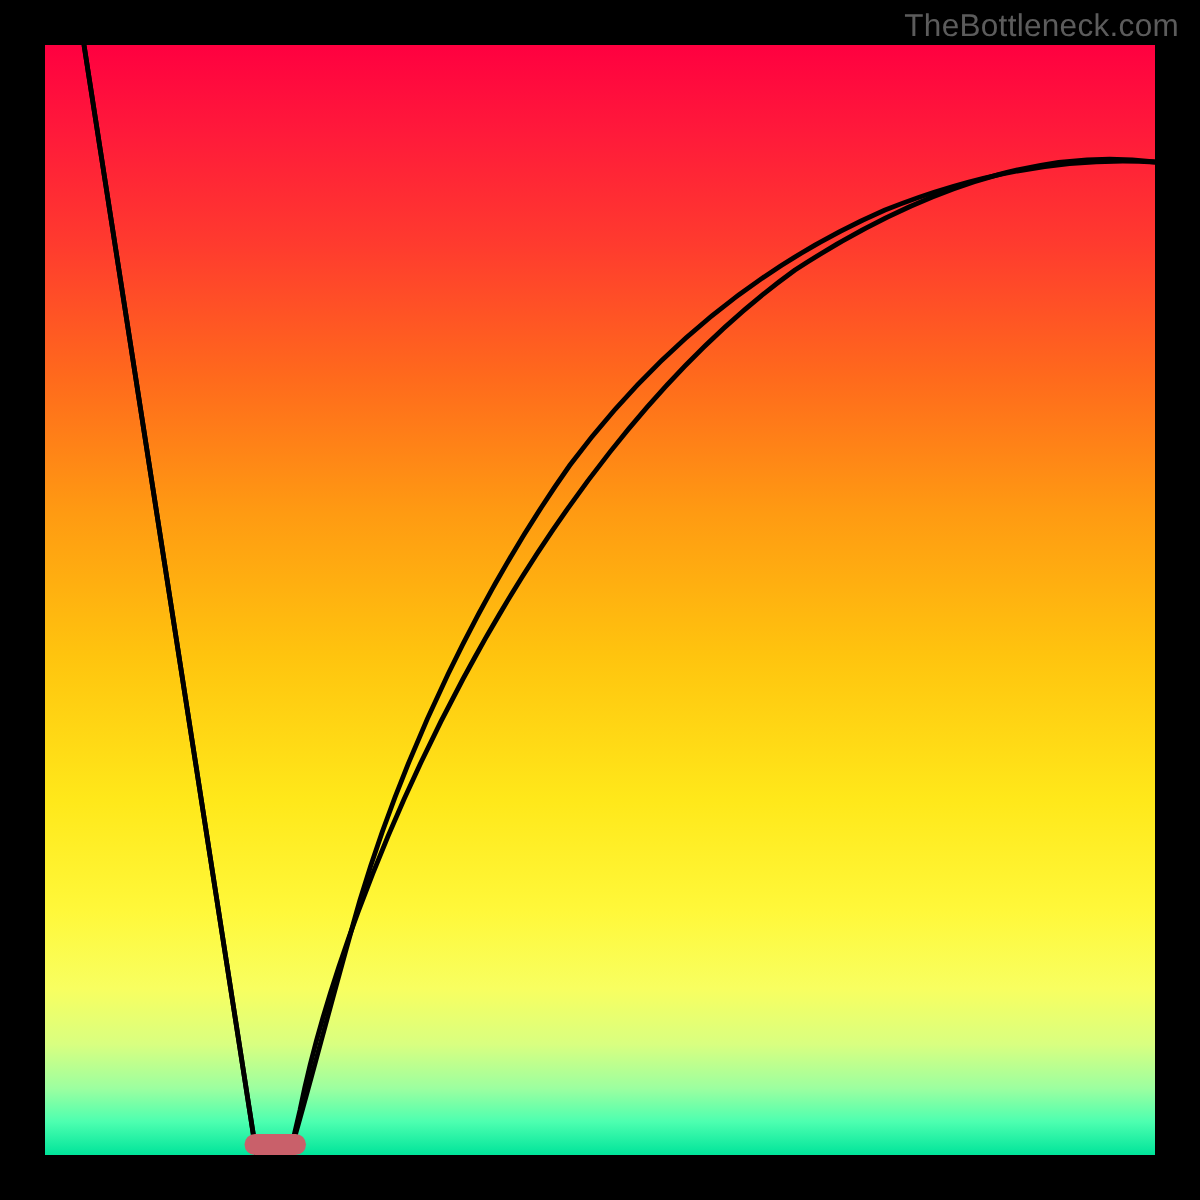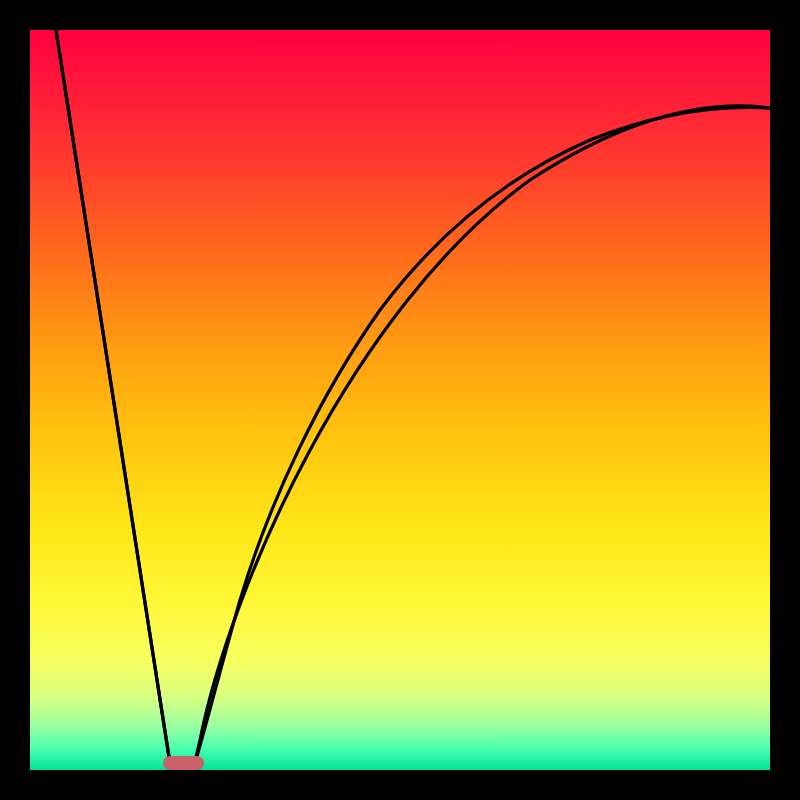--- a/index.html
+++ b/index.html
@@ -71,13 +71,14 @@
       <path d="M 163 740
                C 175 700, 190 640, 210 570
                C 240 470, 290 365, 350 280
                C 410 200, 480 145, 560 110
                C 630 82, 690 75, 740 78" stroke="#000" stroke-width="3.2" fill="none" stroke-linecap="round"></path>
     </svg>
 
     <div class="marker" style="left:133px; top:726px; width:41px; height:14px;"></div>
   </div>
 
+  <div class="watermark">TheBottleneck.com</div>
 </div>
 
 </body></html>

